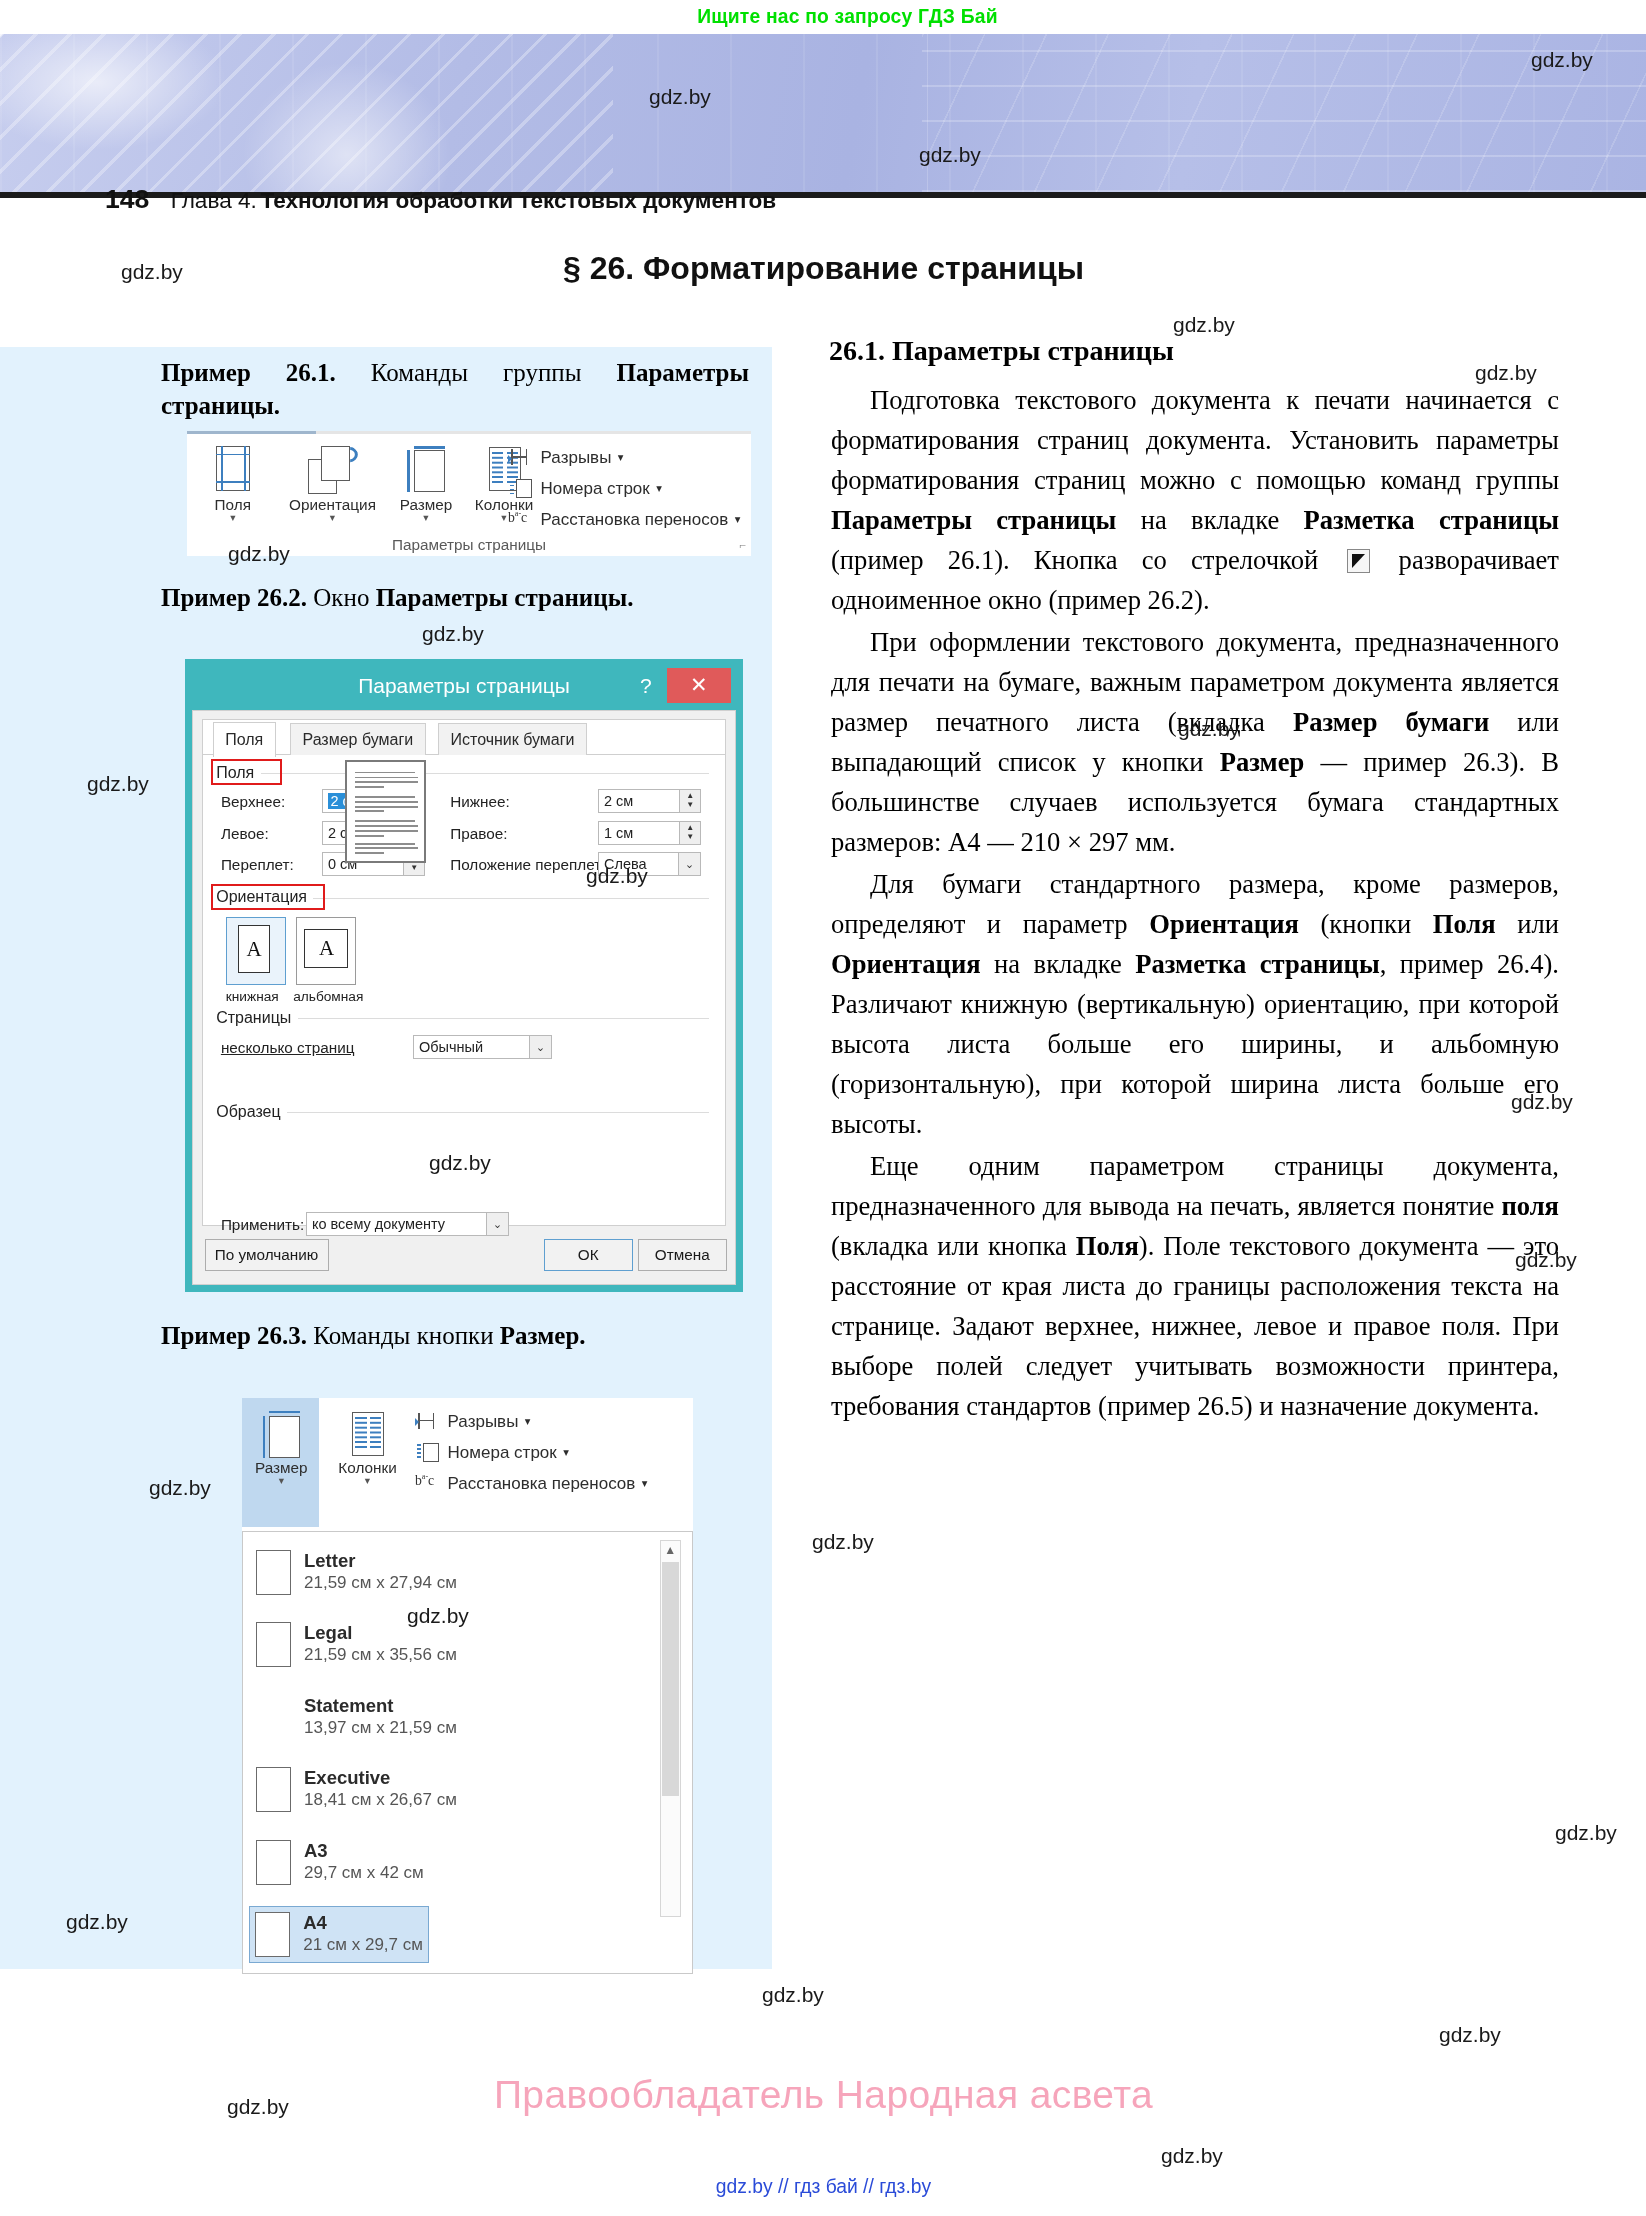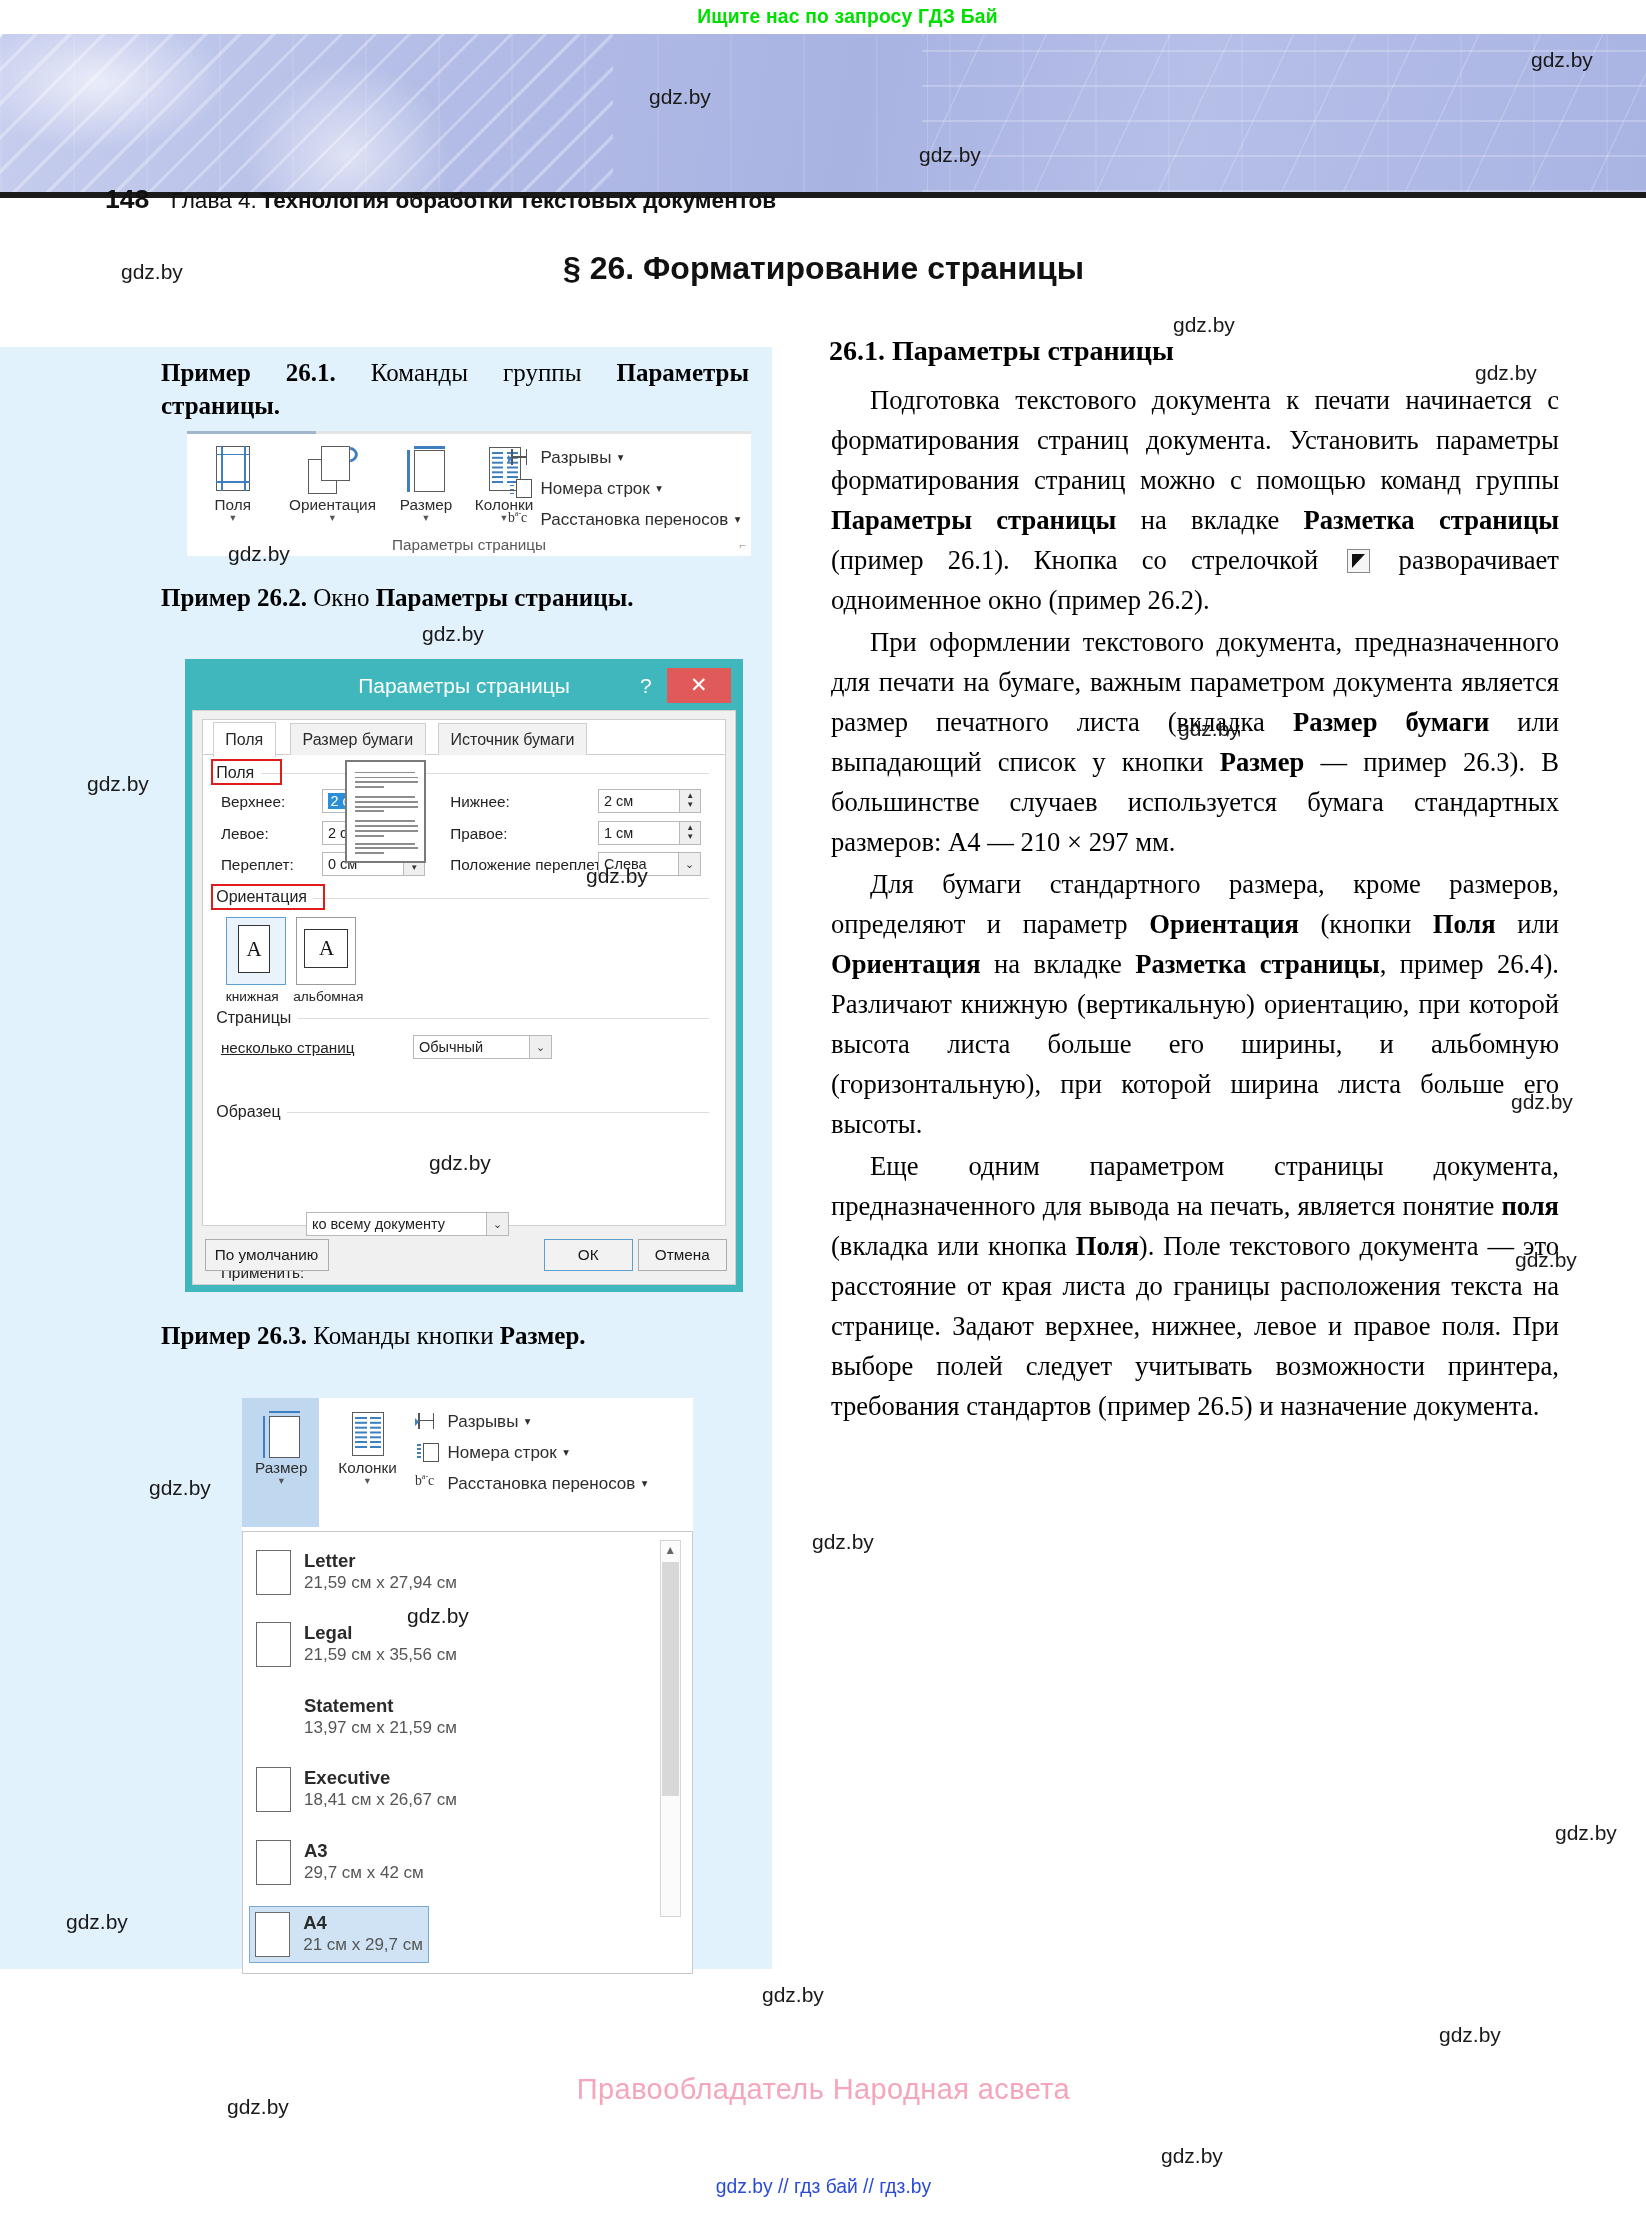--- a/index.html
+++ b/index.html
@@ -215,21 +215,21 @@
     position:relative; vertical-align:-4px; margin:0 4.8px;
   }
   .arrow-glyph:after{
     content:""; position:absolute; left:4px; top:4px;
     border-left:13.7px solid #111; border-bottom:14.5px solid transparent;
   }
 
   
   .owner{
     position:absolute; left:0; top:2073px; width:1647px; text-align:center;
-    font-family:"Liberation Sans", sans-serif; font-size:29px; color:#f6a5bb;
+    font-family:"Liberation Sans", sans-serif; font-size:39px; color:#f6a5bb;
     letter-spacing:0.4px;
   }
   .footer-links{
     position:absolute; left:0; top:2176px; width:1647px; text-align:center;
     font-family:"Liberation Sans", sans-serif; font-size:19.3px; color:#2a4bd8;
   }
 
   
   .wm{
     position:absolute; font-family:"Liberation Sans", sans-serif;
@@ -440,21 +440,21 @@
           <i style="top:48px; width:29px;"></i>
         <i style="top:58px; width:60px;"></i>
           <i style="top:63px; width:63px;"></i>
           <i style="top:68px; width:63px;"></i>
           <i style="top:73px; width:29px;"></i>
         <i style="top:81px; width:60px;"></i>
           <i style="top:85px; width:63px;"></i>
           <i style="top:90px; width:29px;"></i>
       </div>
 
-      <div class="fld-label" style="left:17.7px; top:496px;margin-top:48px;">Применить:</div>
+      <div class="fld-label" style="left:17.7px; top:496px;">Применить:</div>
       <div class="combo" style="left:103px; top:492px; width:203px;">
         <span>ко всему документу</span>
         <span class="arw">⌄</span>
       </div>
     </div>
 
     <div class="btn" style="left:11.3px; bottom:13px; width:124px;">
         <span>По умолчанию</span>
       </div>
     <div class="btn primary" style="right:102px; bottom:13px; width:89px;">

